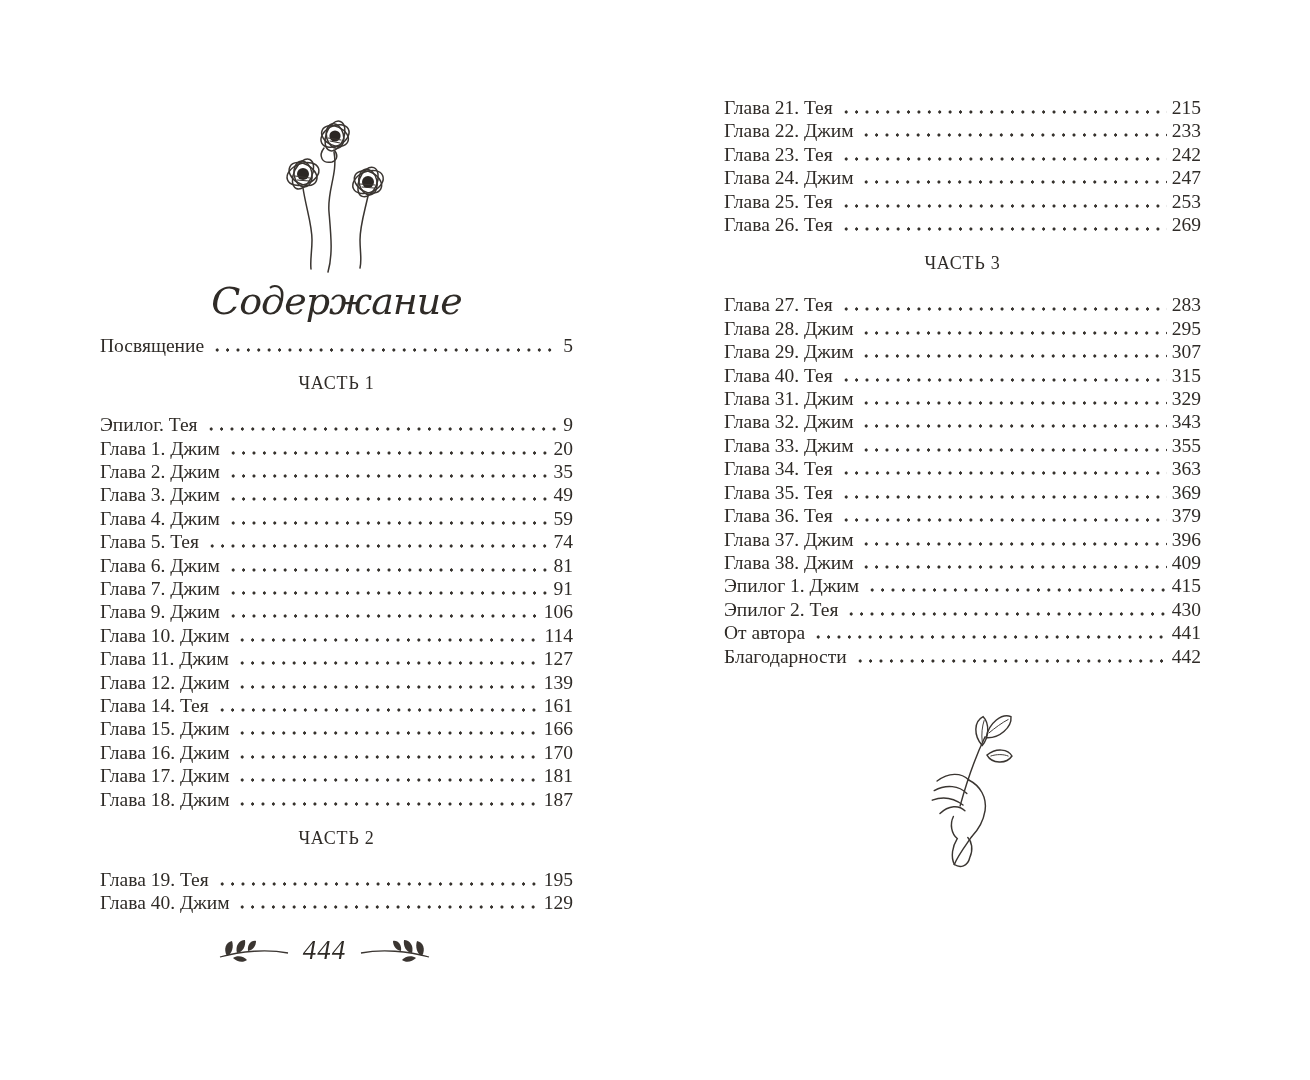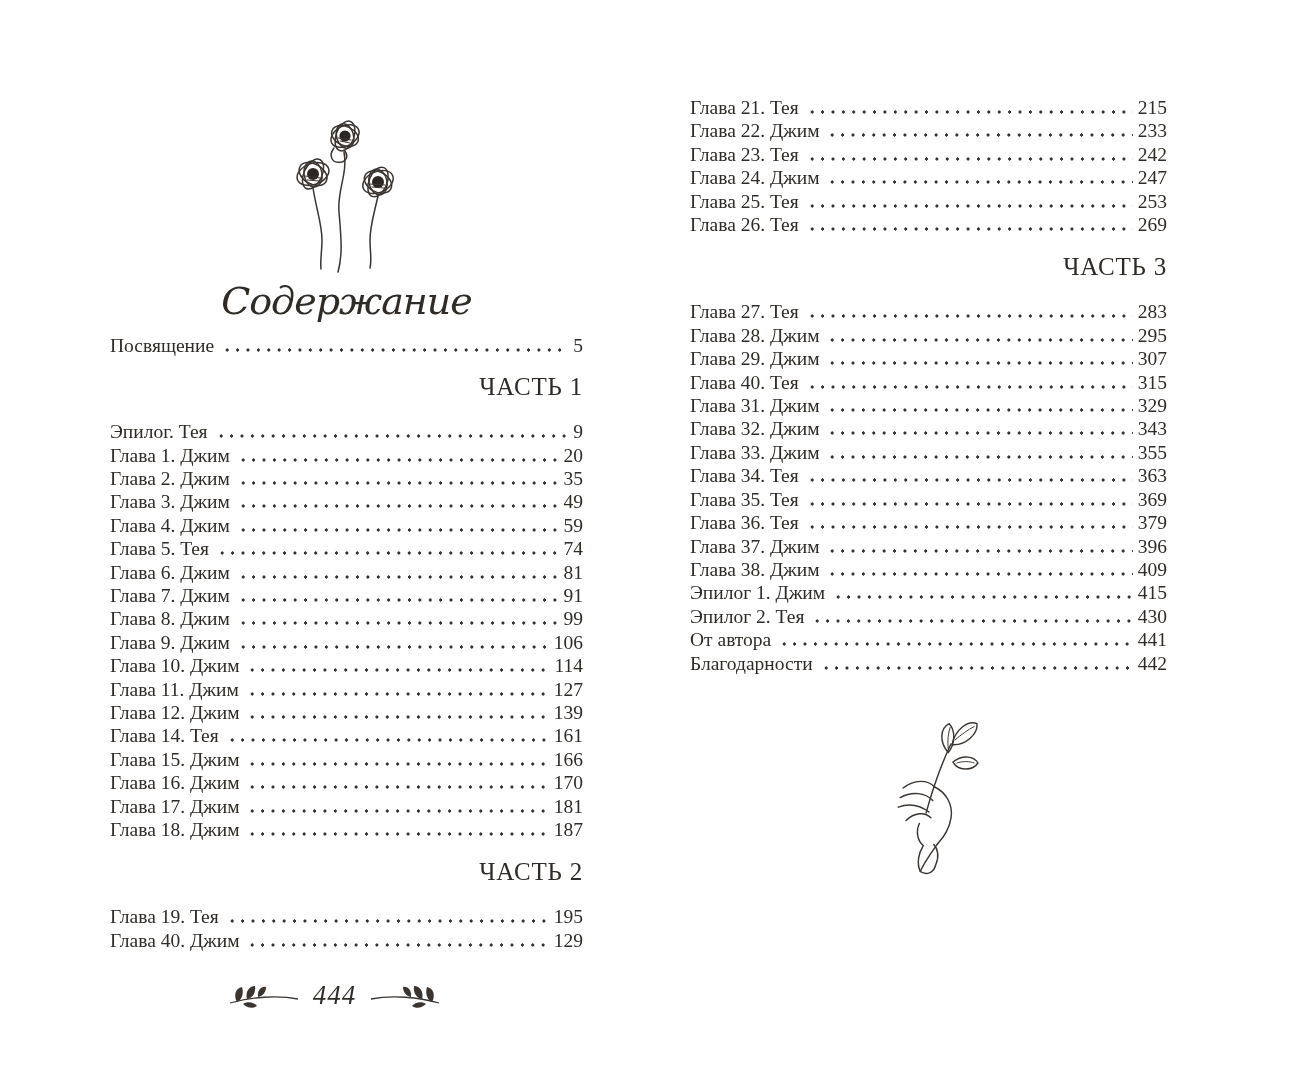--- a/index.html
+++ b/index.html
@@ -2,45 +2,45 @@
 <html><head>
 <meta charset="utf-8">
 <style>
   html,body{margin:0;padding:0;}
   body{
     width:1310px;height:1080px;position:relative;overflow:hidden;
     background:#ffffff;color:#2f2b27;
     font-family:"Liberation Serif","DejaVu Serif",serif;
   }
   .col{position:absolute;top:0;}
-  .col-left{left:110px;width:473px;}
-  .col-right{left:690px;width:477px;font-family:Liberation Serif, serif;}
+  .col-left{left:100px;width:473px;}
+  .col-right{left:724px;width:477px;font-family:Liberation Serif, serif;}
 
   .flowers{display:block;margin:112px auto 0;}
   .toc-title{
     text-align:center;font-style:italic;font-weight:normal;
     font-family:"DejaVu Serif","Liberation Serif",serif;
     font-size:38px;line-height:1.15;margin:4px 0 10px;letter-spacing:-1px;
   }
   .toc-row{display:flex;align-items:baseline;line-height:23.4px;font-size:19.5px;}
   .toc-row .lbl{white-space:nowrap;}
   .toc-row .dots{
     flex:1 1 auto;height:4px;margin:0 5px 0 6px;
     background-image:radial-gradient(circle,#35312c 1.45px,rgba(0,0,0,0) 1.8px);
     background-size:10.4px 4px;background-repeat:repeat-x;background-position:2px 55%;
   }
   .toc-row .num{white-space:nowrap;}
   .part-heading{
-    text-align:right;font-size:25px;letter-spacing:0.8px;
+    text-align:center;font-size:18px;letter-spacing:0.8px;
     margin:16px 0 19px;
   }
   .part-heading.tight-top{margin-top:17px;}
   .footer{
     display:flex;align-items:center;justify-content:center;gap:12px;
-    margin-top:28px;transform:translateX(-12px);
+    margin-top:20px;transform:translateX(-12px);
   }
   .footer-num{font-style:italic;font-size:27px;letter-spacing:1px;}
   .hand{display:block;margin:40px auto 0;}
   .pad-top-right{height:96px;}
 </style>
 </head>
 <body>
 
 <div class="col col-left">
 
@@ -123,25 +123,20 @@
         <span class="lbl">Глава 6. Джим</span>
         <span class="dots"></span>
         <span class="num">81</span>
       </div>
       <div class="toc-row">
         <span class="lbl">Глава 7. Джим</span>
         <span class="dots"></span>
         <span class="num">91</span>
       </div>
       <div class="toc-row">
-        <span class="lbl">Глава 8. Джим</span>
-        <span class="dots"></span>
-        <span class="num">99</span>
-      </div>
-      <div class="toc-row">
         <span class="lbl">Глава 9. Джим</span>
         <span class="dots"></span>
         <span class="num">106</span>
       </div>
       <div class="toc-row">
         <span class="lbl">Глава 10. Джим</span>
         <span class="dots"></span>
         <span class="num">114</span>
       </div>
       <div class="toc-row">

